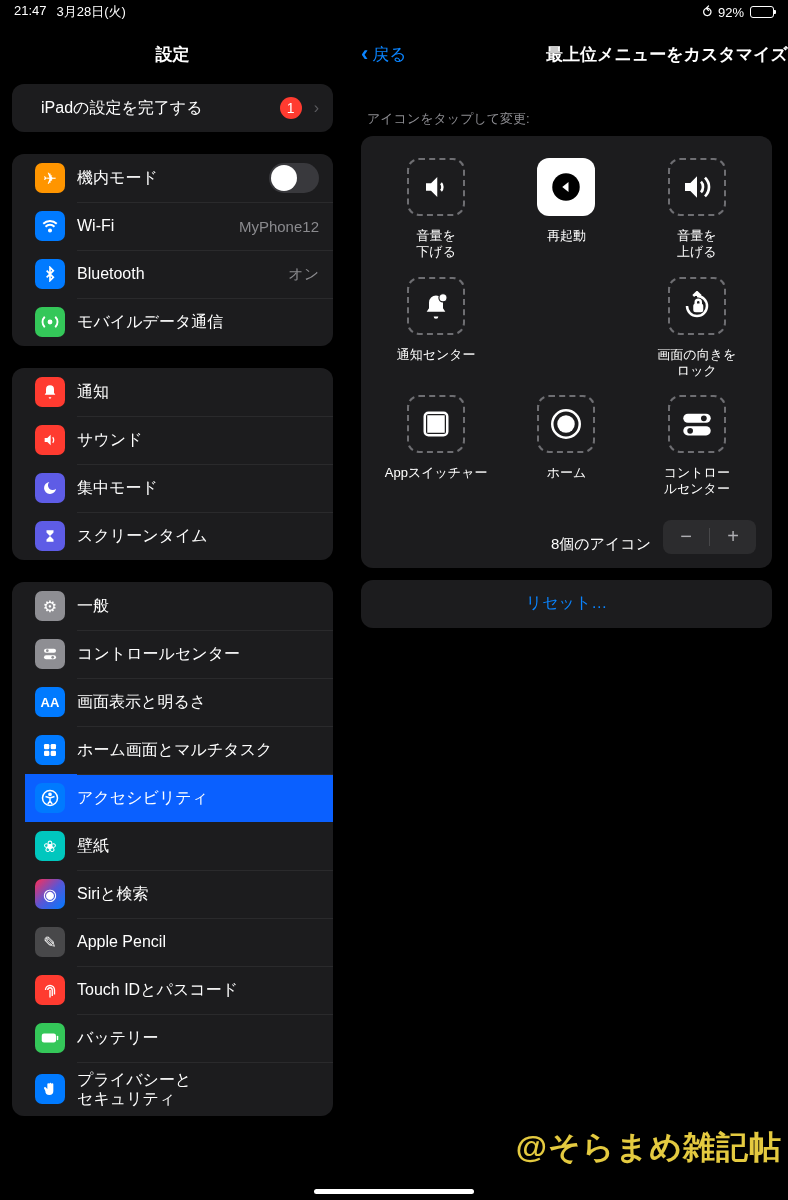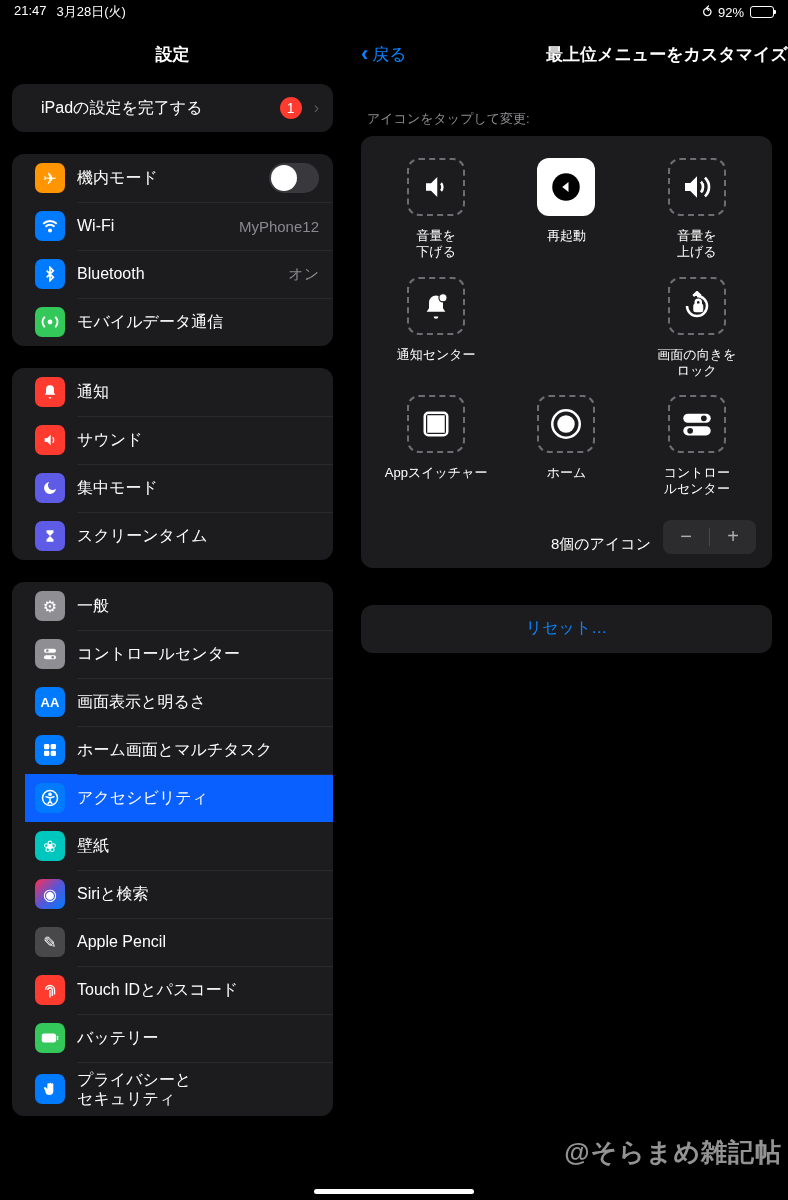--- a/index.html
+++ b/index.html
@@ -48,22 +48,22 @@
   .tile-icon { width:58px; height:58px; border-radius:12px; display:flex; align-items:center; justify-content:center; position:relative; }
   .tile-icon.dashed { border:2px dashed #6e6e72; }
   .tile-icon.solid { background:#fff; color:#000; }
   .tile-icon svg { display:block; }
   .tile-label { font-size:13px; text-align:center; line-height:1.25; white-space:pre-line; }
   .count-bar { display:flex; align-items:flex-end; justify-content:flex-end; gap:12px; padding:8px 6px 4px; margin-top:4px; }
   .count-text { color:#fff; font-size:15px; }
   .stepper { background:#2c2c2e; border-radius:8px; height:34px; display:flex; align-items:center; }
   .step-btn { width:46px; height:100%; display:flex; align-items:center; justify-content:center; color:#aeaeb2; font-size:20px; font-weight:500; }
   .step-sep { width:1px; height:18px; background:#48484a; }
-  .reset-row { background:#1c1c1e; border-radius:12px; height:48px; display:flex; align-items:center; justify-content:center; color:#0a84ff; font-size:16px; margin-top:37px; }
-  .watermark { position:absolute; right:6px; bottom:30px; color:#a3a3a3; font-size:26px; font-weight:600; opacity:.9; letter-spacing:1px; }
+  .reset-row { background:#1c1c1e; border-radius:12px; height:48px; display:flex; align-items:center; justify-content:center; color:#0a84ff; font-size:16px; margin-top:12px; }
+  .watermark { position:absolute; right:6px; bottom:30px; color:#fde047; font-size:32px; font-weight:600; opacity:.9; letter-spacing:1px; }
   .home-indicator { position:absolute; bottom:6px; left:50%; transform:translateX(-50%); width:160px; height:5px; background:#fff; border-radius:3px; }
   ::-webkit-scrollbar{display:none}
 </style>
 </head>
 <body>
 
 <div class="root">
   <div class="status-bar">
     <div class="status-left">
       <span>21:47</span>

